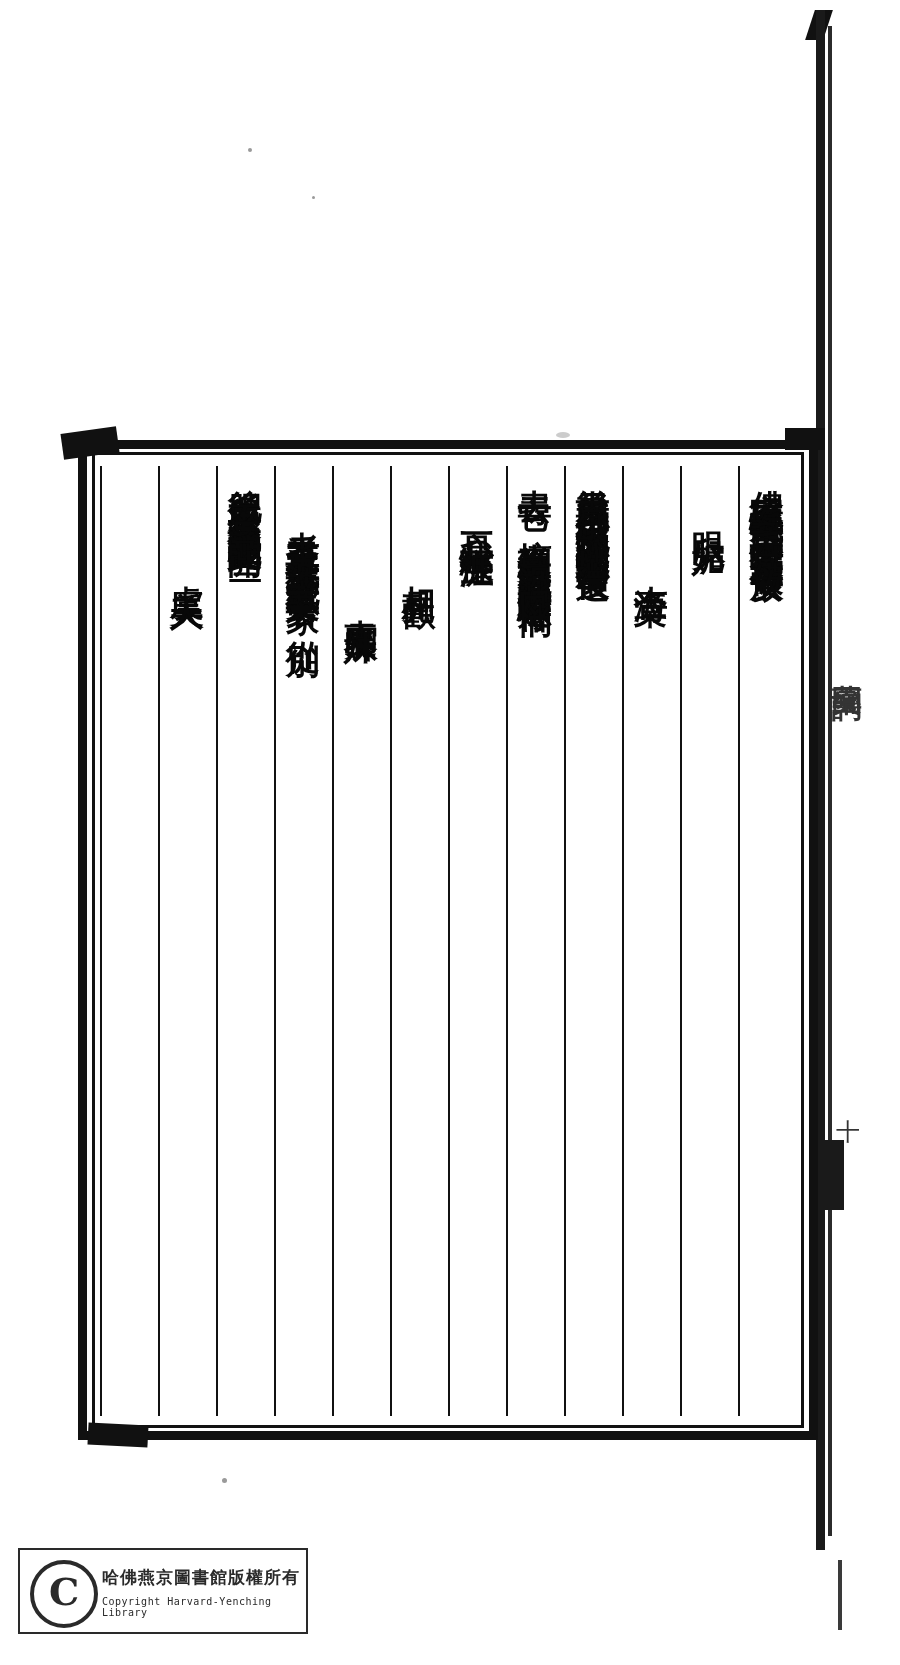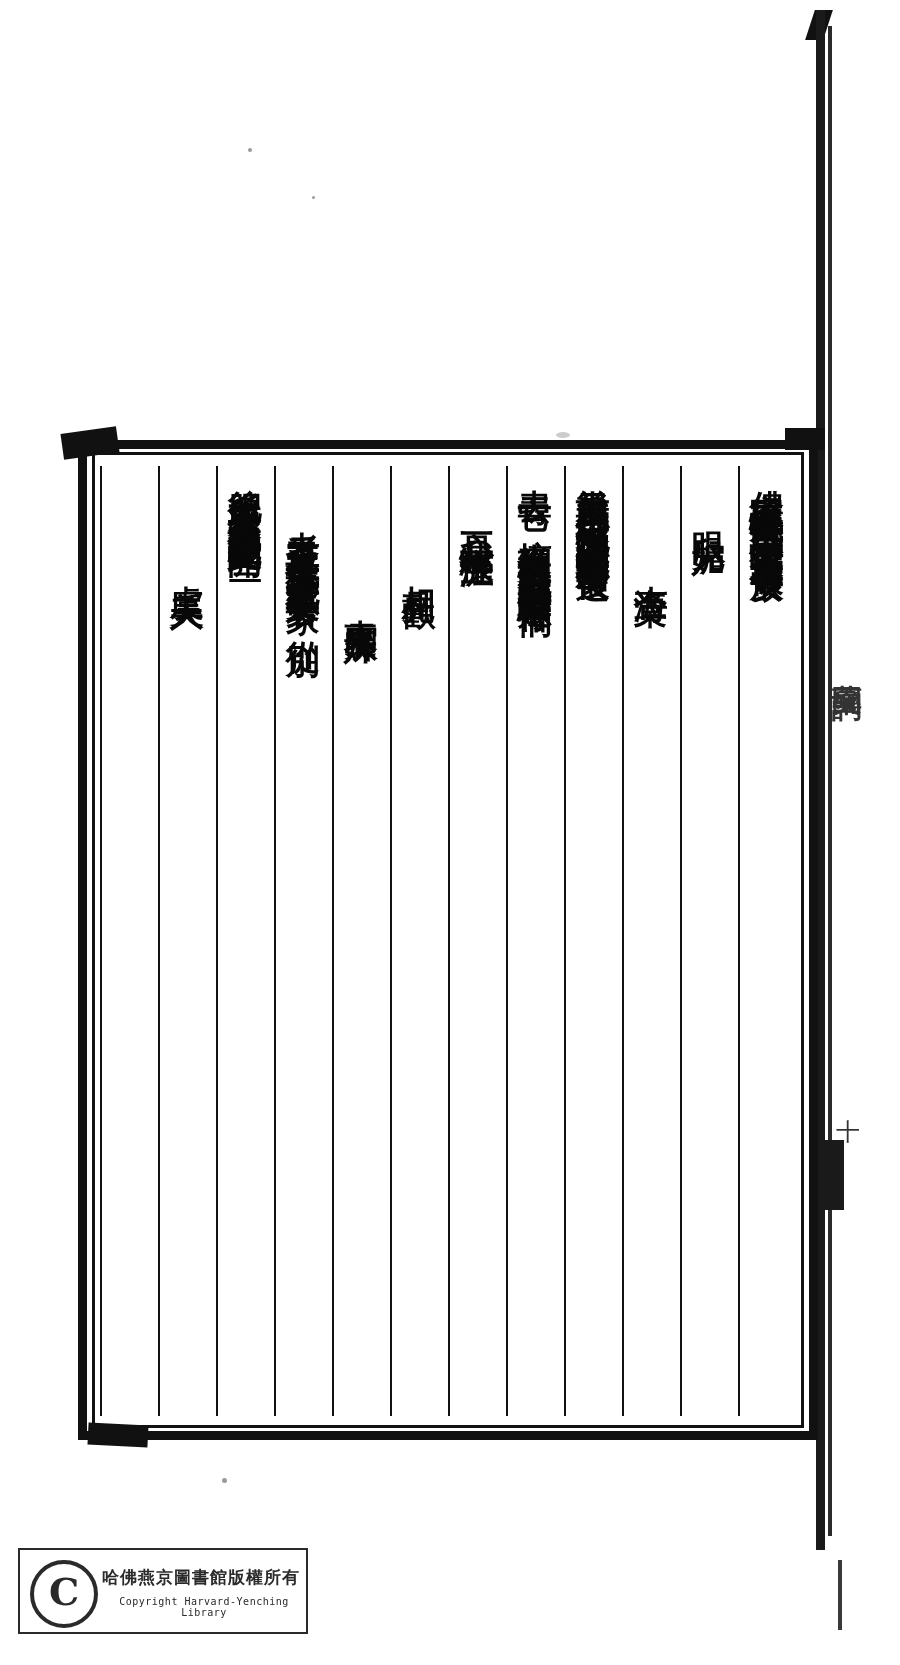--- a/index.html
+++ b/index.html
@@ -227,21 +227,20 @@
     font-weight: 700;
   }
   .stamp-en {
     position: absolute;
     left: 82px;
     top: 46px;
     font-family: "DejaVu Sans Mono", monospace;
     font-size: 10px;
     letter-spacing: .5px;
     color: #2a2a2a;
-    text-align: center;
   }
   .edge-bottom-tick {
     position: absolute;
     left: 838px;
     top: 1560px;
     width: 4px;
     height: 70px;
     background: #3a3a3a;
   }
 </style>

